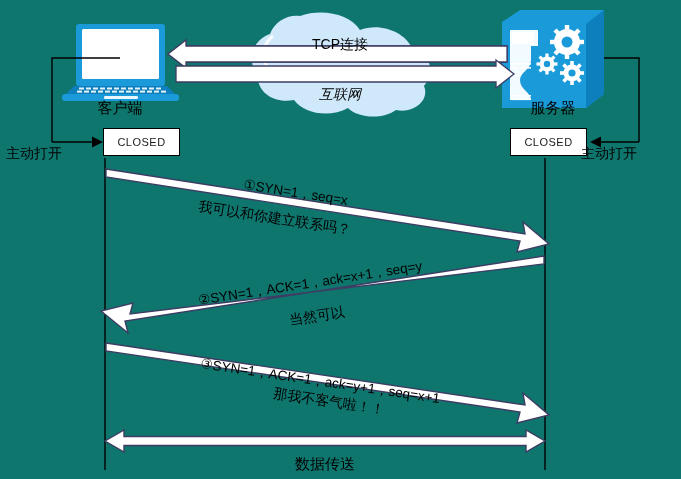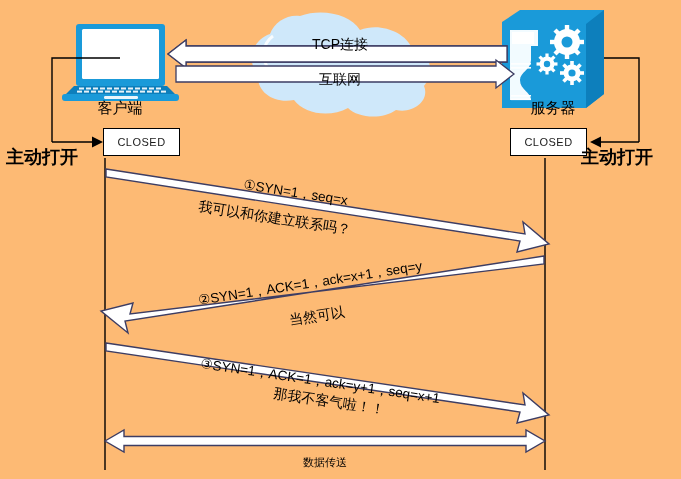--- a/index.html
+++ b/index.html
@@ -7,21 +7,21 @@
     padding: 0;
     background: #ffffff;
   }
   body {
     font-family: "Liberation Sans", "DejaVu Sans", sans-serif;
   }
   #stage {
     position: relative;
     width: 681px;
     height: 479px;
-    background: #fdba74;
+    background: #0f766e;
     overflow: hidden;
   }
   #stage svg.layer {
     position: absolute;
     left: 0;
     top: 0;
     width: 681px;
     height: 479px;
   }
   .lbl {
@@ -44,35 +44,34 @@
     background: #ffffff;
     box-sizing: border-box;
     display: flex;
     align-items: center;
     justify-content: center;
     font-size: 11px;
     color: #1a1a1a;
     letter-spacing: 0.5px;
   }
   .open-label {
-    font-size: 18px;
-    font-weight: bold;
+    font-size: 14px;
   }
   .msg-text {
     position: absolute;
     font-size: 13.5px;
     color: #000000;
     white-space: nowrap;
     transform-origin: left top;
   }
   .msg-text.sub {
     font-size: 14px;
   }
   .bottom-label {
-    font-size: 11px;
+    font-size: 15px;
   }
 </style>
 </head>
 <body>
 
 <div id="stage">
 
   <svg class="layer" viewBox="0 0 681 479" xmlns="http://www.w3.org/2000/svg">
 
     <g>
@@ -248,21 +247,21 @@
       <path d="M105 441
                L124 430 L124 436.5
                L526 436.5 L526 430
                L545 441
                L526 452 L526 445.5
                L124 445.5 L124 452 Z" fill="#ffffff" stroke="#3d3d63" stroke-width="1.4" stroke-linejoin="miter"></path>
     </g>
   </svg>
 
   <div class="lbl cloud-label" style="left:255px; top:36px; width:170px;">TCP连接</div>
-  <div class="lbl cloud-label" style="left:255px; top:71px; width:170px;">互联网</div>
+  <div class="lbl cloud-label" style="left:255px; top:86px; width:170px;font-style:italic;">互联网</div>
 
   <div class="lbl node-caption" style="left:60px; top:99px; width:120px;">客户端</div>
   <div class="lbl node-caption" style="left:493px; top:99px; width:120px;">服务器</div>
 
   <div class="state-box" style="left:103px; top:128px; width:77px; height:28px;">CLOSED</div>
   <div class="state-box" style="left:510px; top:128px; width:77px; height:28px;">CLOSED</div>
 
   <div class="lbl open-label" style="left:6px; top:145px;">主动打开</div>
   <div class="lbl open-label" style="left:581px; top:145px;">主动打开</div>
 

